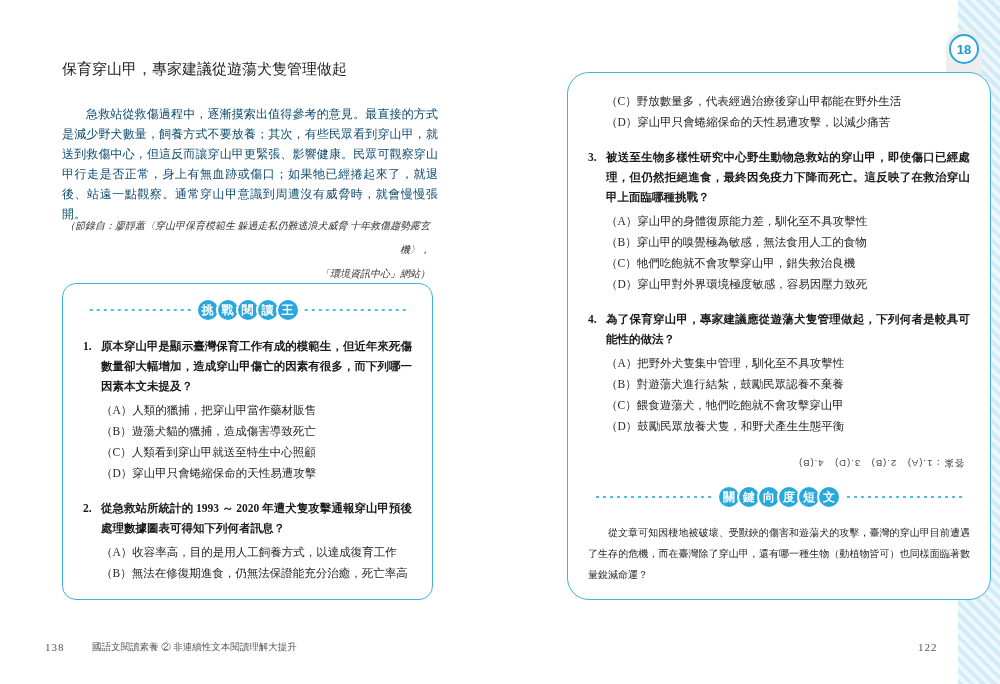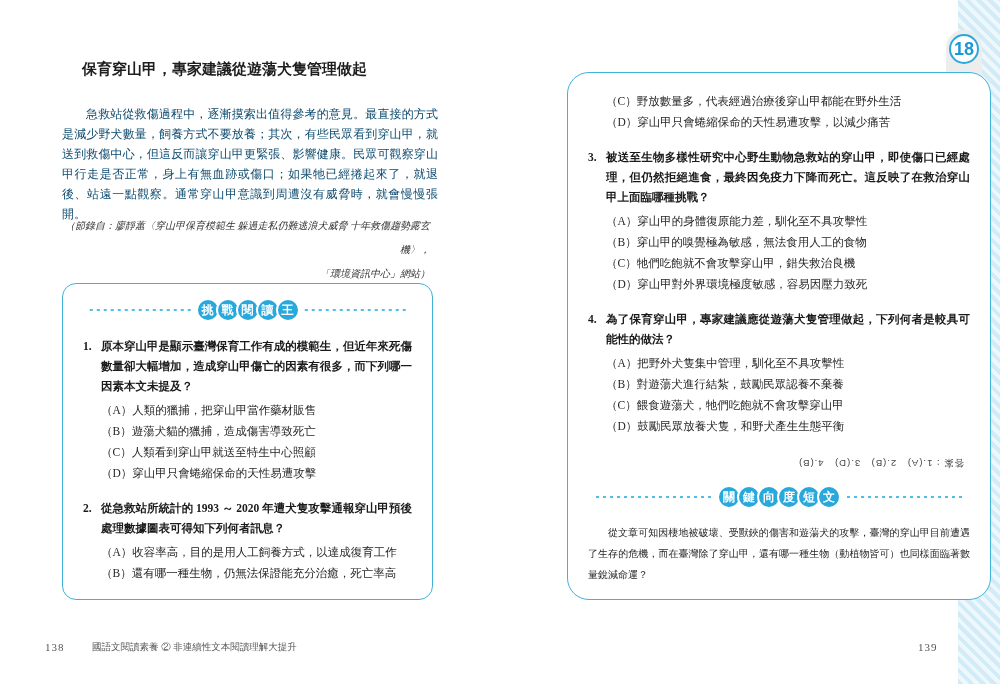--- a/index.html
+++ b/index.html
@@ -8,28 +8,28 @@
 
   
   .stripe-band{position:absolute;top:0;right:0;width:42px;height:684px;
     background:repeating-linear-gradient(45deg,#d2ecf7 0 4px,#eef8fc 4px 8px);}
 
   
   .unit-tab{position:absolute;left:946px;top:30px;width:36px;height:142px;background:#ededed;
     border-radius:18px;display:flex;flex-direction:column;align-items:center;}
   .unit-circle{width:26px;height:26px;margin-top:4px;border-radius:50%;background:#fff;
     border:2px solid #2aa7db;color:#1b98d4;font-family:"Liberation Sans",sans-serif;
-    font-weight:bold;font-size:18px;display:flex;align-items:center;justify-content:center;}
+    font-weight:bold;font-size:13px;display:flex;align-items:center;justify-content:center;}
   .unit-title{writing-mode:vertical-rl;font-family:"Liberation Sans",sans-serif;
     font-size:9px;color:#4a4a4a;letter-spacing:3px;margin-top:9px;}
 
   
   .article-title{position:absolute;left:62px;top:60px;width:380px;
-    font-family:"Liberation Sans","DejaVu Sans",sans-serif;font-weight:bold;
-    font-size:15px;color:#1e1e1e;margin-left:20px;}
+    font-family:"Liberation Sans","DejaVu Sans",sans-serif;font-weight:normal;
+    font-size:15px;color:#1e1e1e;}
   .article-body{position:absolute;left:62px;top:104px;width:376px;font-size:12px;
     line-height:20px;text-align:justify;text-indent:2em;color:#0c4a6e;}
   .article-cite{position:absolute;left:62px;top:214px;width:368px;text-align:right;
     font-style:italic;font-size:10px;line-height:24px;color:#333;}
 
   
   .qbox{position:absolute;box-sizing:border-box;border:1.5px solid #3fb2d8;border-radius:14px;
     background:#fff;padding:12px 20px 0 20px;overflow:hidden;}
   .qbox.left{left:62px;top:283px;width:371px;height:317px;}
   .qbox.right{left:567px;top:72px;width:424px;height:528px;border-radius:22px;}
@@ -110,21 +110,21 @@
         </div>
       </div>
     </div>
 
     <div class="question">
       <div class="qnum">2.</div>
       <div class="qbody">
         <div class="qstem">從急救站所統計的 1993 ～ 2020 年遭犬隻攻擊通報穿山甲預後處理數據圖表可得知下列何者訊息？</div>
         <div class="opts">
           <div class="opt">（A）收容率高，目的是用人工飼養方式，以達成復育工作</div>
-          <div class="opt">（B）還有哪一種生物，仍無法保證能充分治癒，死亡率高</div>
+          <div class="opt">（B）無法在修復期進食，仍無法保證能充分治癒，死亡率高</div>
         </div>
       </div>
     </div>
   </div>
 
   <div class="qbox right">
     <div class="opts-cont">
       <div class="opt">（C）野放數量多，代表經過治療後穿山甲都能在野外生活</div>
       <div class="opt">（D）穿山甲只會蜷縮保命的天性易遭攻擊，以減少痛苦</div>
     </div>
@@ -170,15 +170,15 @@
         <span class="badge-char">文</span>
       </div>
       <div class="dotline"></div>
     </div>
 
     <div class="essay-body">從文章可知因棲地被破壞、受獸鋏的傷害和遊蕩犬的攻擊，臺灣的穿山甲目前遭遇了生存的危機，而在臺灣除了穿山甲，還有哪一種生物（動植物皆可）也同樣面臨著數量銳減命運？</div>
   </div>
 
   <div class="footer-num l">138</div>
   <div class="footer-title">國語文閱讀素養 ② 非連續性文本閱讀理解大提升</div>
-  <div class="footer-num r">139</div>
+  <div class="footer-num r">122</div>
 
 </div>
 
 </body></html>

